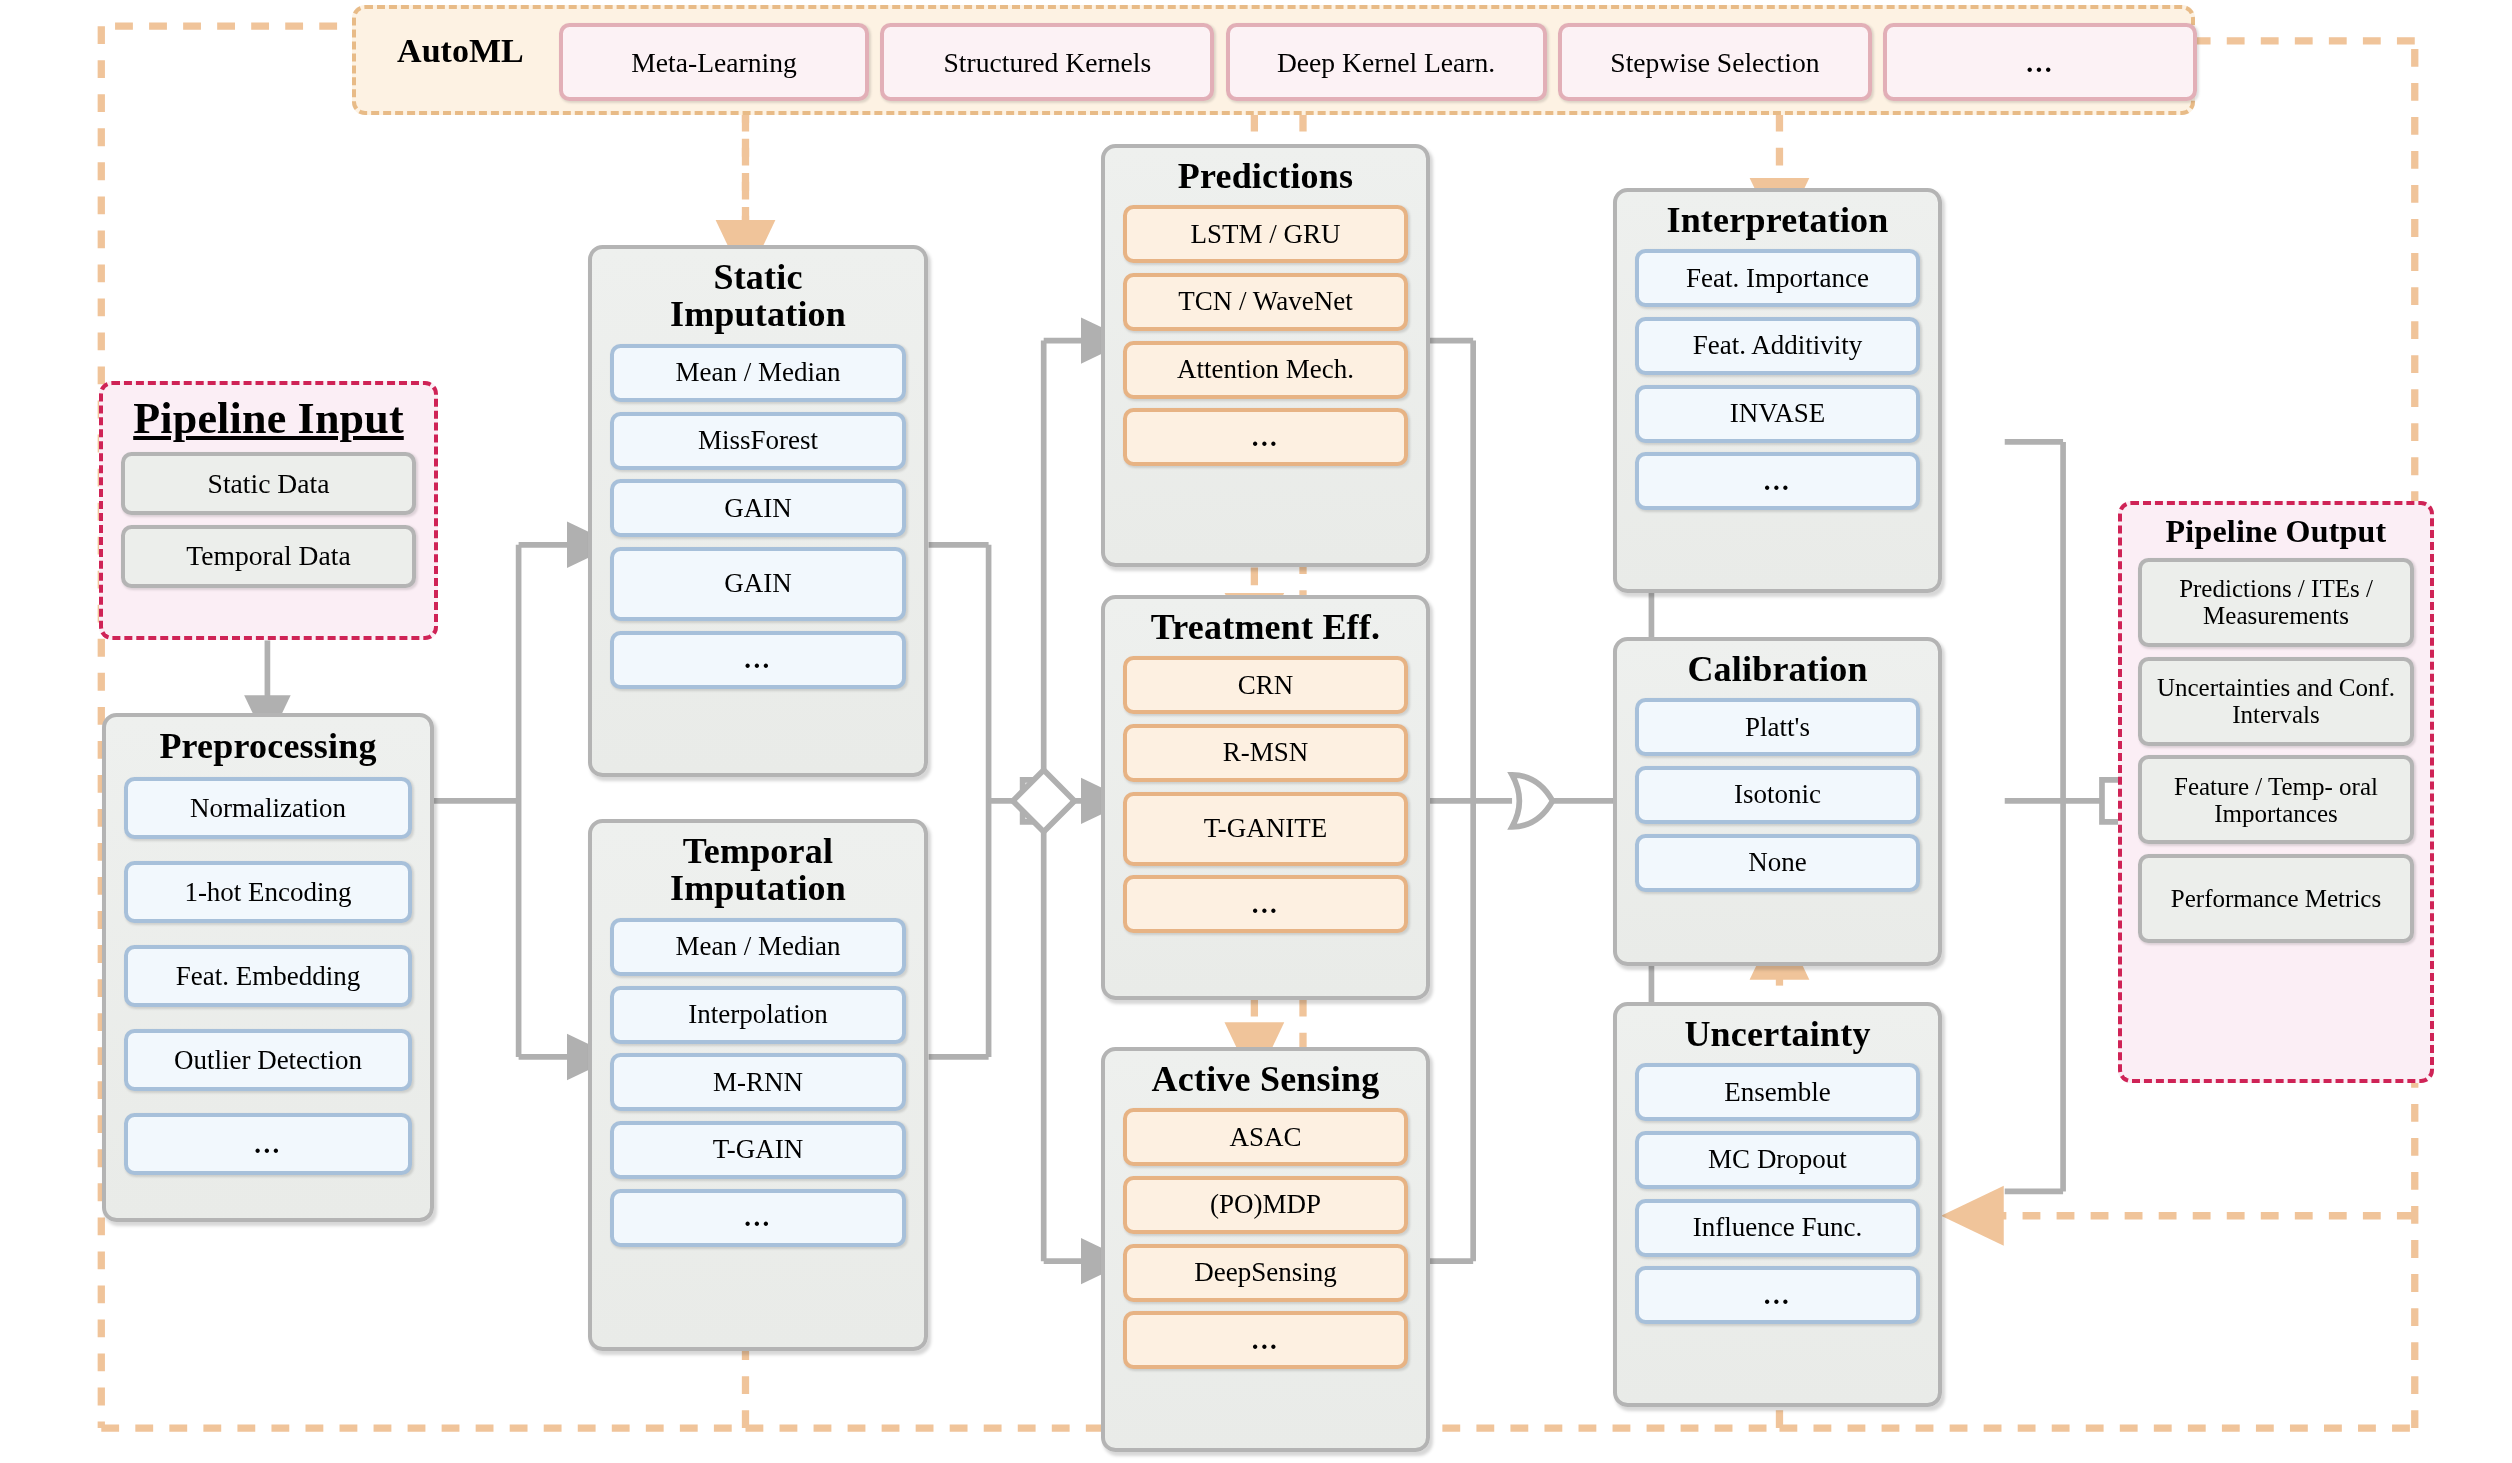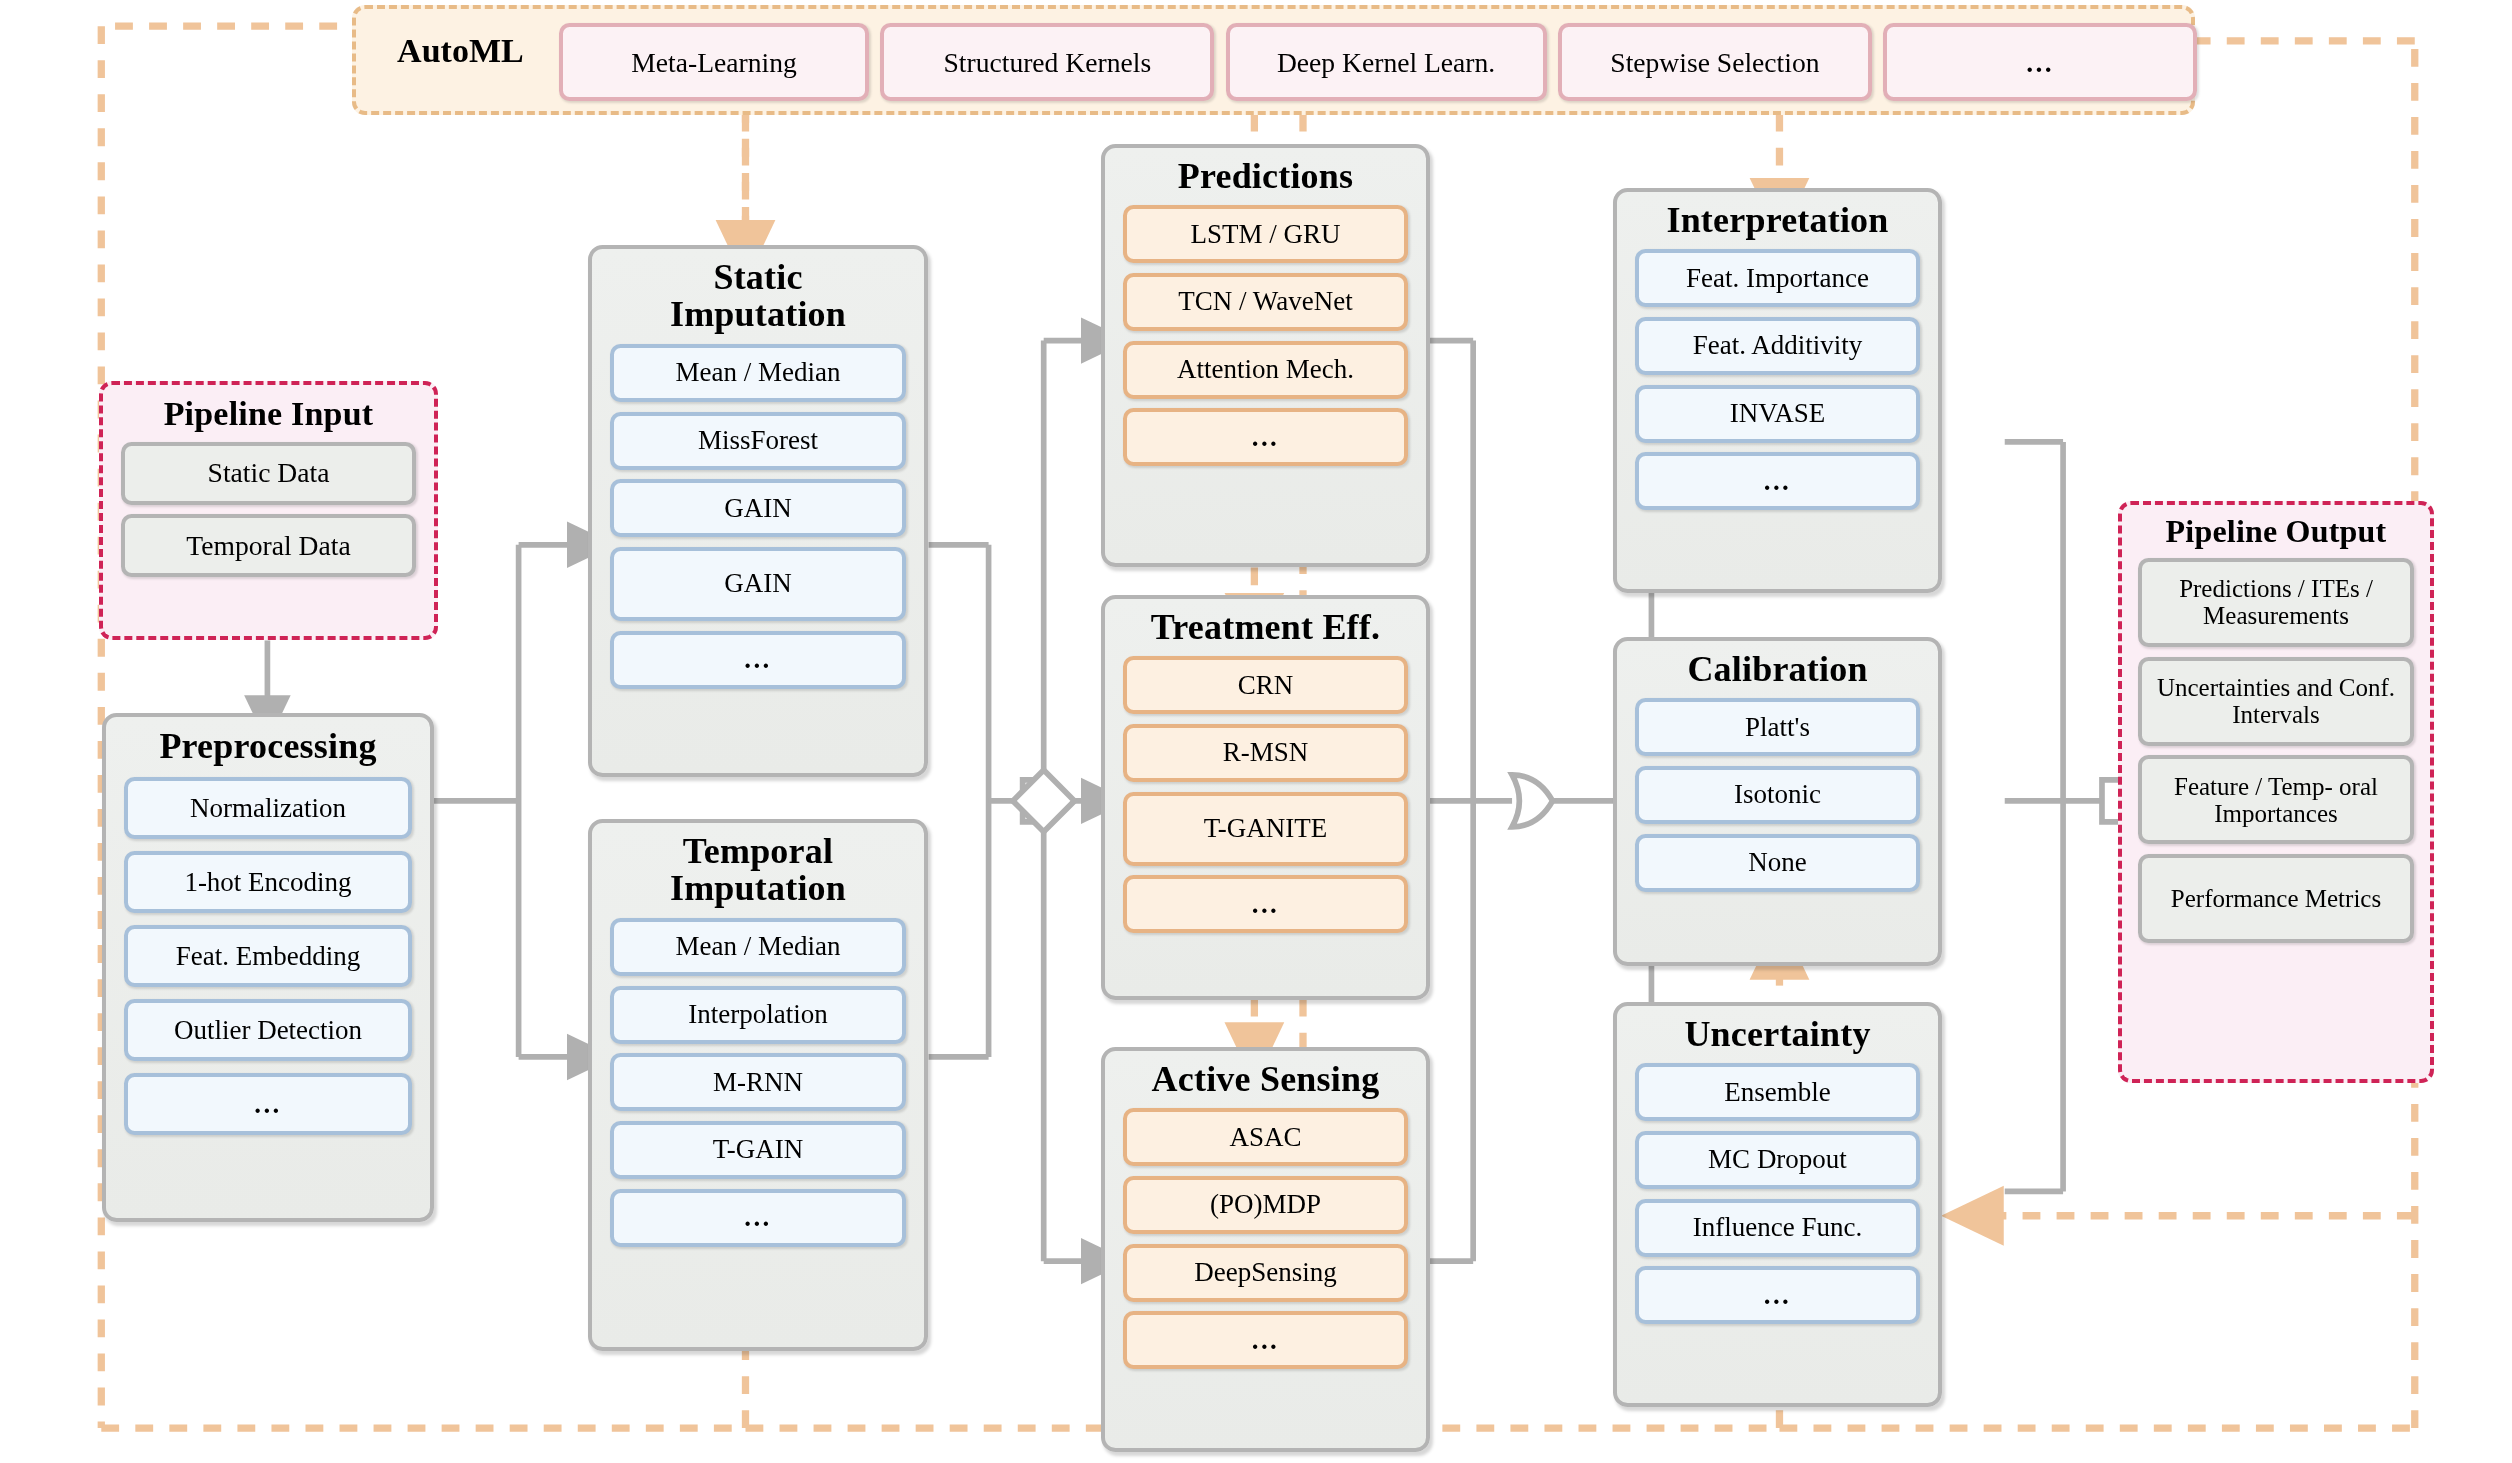--- a/index.html
+++ b/index.html
@@ -164,34 +164,34 @@
       <div class="item pinkitem" style="width:314px;height:78px;font-size:27.6px;">
         <span>Stepwise Selection</span>
       </div>
       <div class="item pinkitem" style="width:314px;height:78px;font-size:27.6px;">
         <span class="ell">...</span>
       </div>
     </div>
   </div>
 
   <div class="panel pink" style="left:99px;top:381px;width:339px;height:259px;">
-    <div class="panel-title" style="margin-top:11.3px;font-size:34px;">Pipeline Input</div>
+    <div class="panel-title" style="margin-top:11.3px;font-size:44px;text-decoration:underline;">Pipeline Input</div>
     <div class="items" style="margin:9.7px 18px 0 18px;gap:9.7px;">
       <div class="item greyitem" style="height:63px;font-size:27.6px;">
         <span>Static Data</span>
       </div>
       <div class="item greyitem" style="height:63px;font-size:27.6px;">
         <span>Temporal Data</span>
       </div>
     </div>
   </div>
 
   <div class="panel grey" style="left:102px;top:713px;width:332px;height:509px;">
     <div class="panel-title" style="margin-top:11.3px;font-size:36px;">Preprocessing</div>
-    <div class="items" style="margin:11.3px 18px 0 18px;gap:12px;">
+    <div class="items" style="margin:11.3px 18px 0 18px;gap:22px;">
       <div class="item blue" style="height:62px;font-size:27px;">
         <span>Normalization</span>
       </div>
       <div class="item blue" style="height:62px;font-size:27px;">
         <span>1-hot Encoding</span>
       </div>
       <div class="item blue" style="height:62px;font-size:27px;">
         <span>Feat. Embedding</span>
       </div>
       <div class="item blue" style="height:62px;font-size:27px;">

